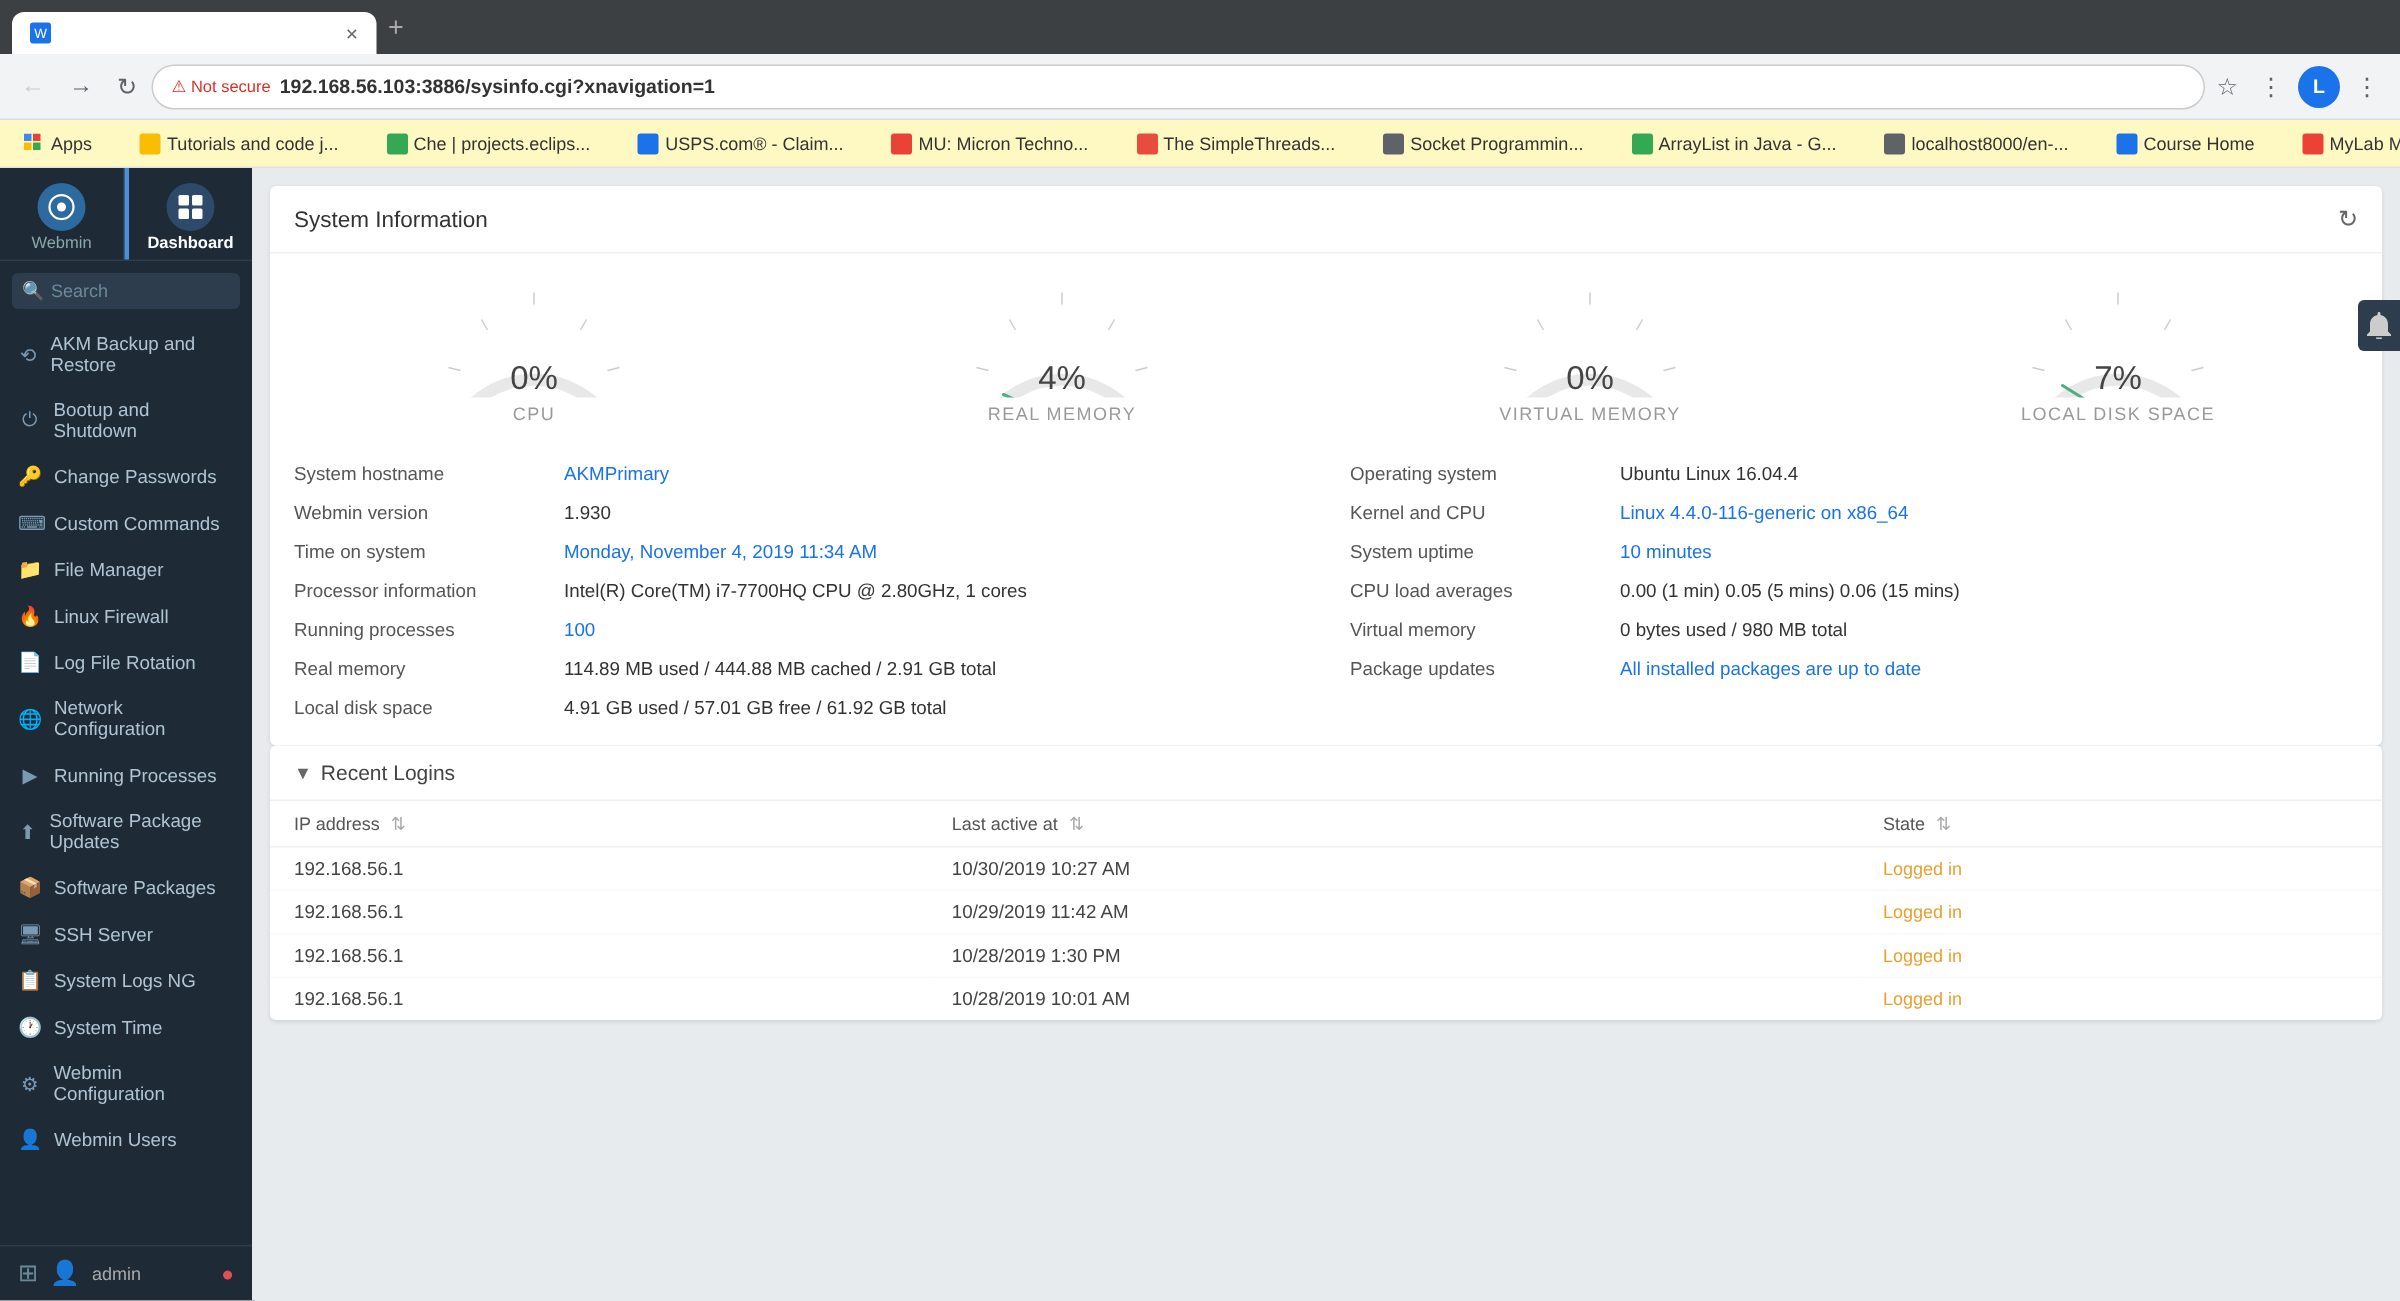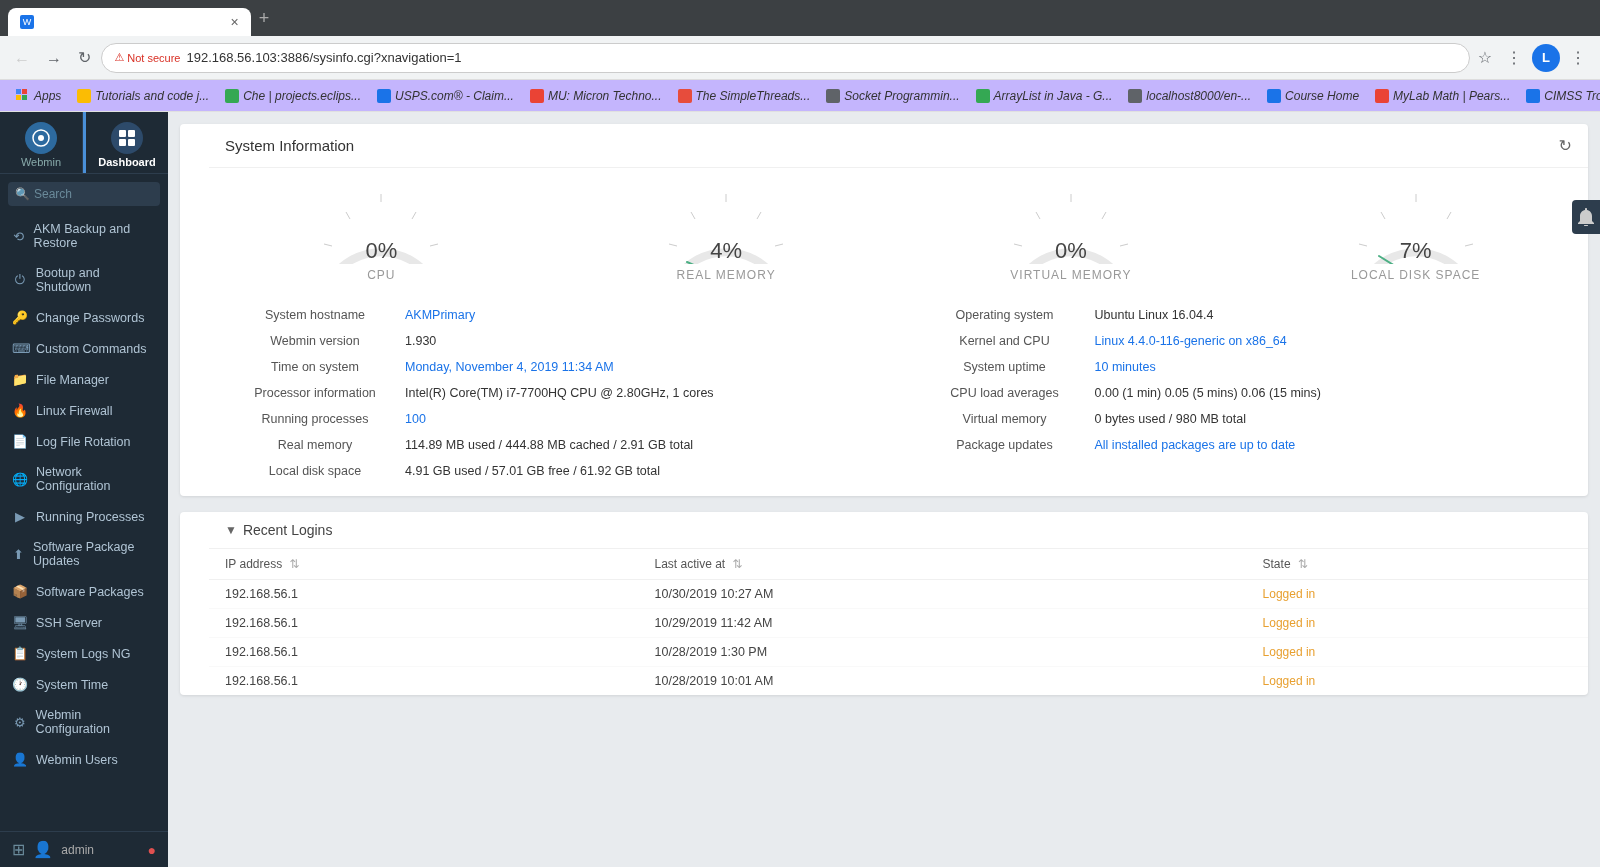--- a/index.html
+++ b/index.html
@@ -12,25 +12,25 @@
     .tab .favicon { width: 14px; height: 14px; background: #1a73e8; border-radius: 2px; display: inline-block; font-size: 9px; color: white; text-align: center; line-height: 14px; }
     .tab .tab-title { flex: 1; overflow: hidden; text-overflow: ellipsis; white-space: nowrap; margin-top: 40px; }
     .tab .close-tab { color: #666; font-size: 14px; cursor: pointer; }
     .tab-new { background: transparent; border: none; color: #aaa; font-size: 18px; padding: 4px 8px; cursor: pointer; align-self: center; }
 
     .toolbar { background: #f1f3f4; height: 44px; display: flex; align-items: center; padding: 0 8px; gap: 4px; border-bottom: 1px solid #ddd; }
     .nav-btn { background: none; border: none; cursor: pointer; padding: 6px; border-radius: 50%; color: #5f6368; font-size: 16px; }
     .nav-btn.disabled { color: #ccc; cursor: default; }
     .address-bar { flex: 1; height: 30px; border: 1px solid #ccc; border-radius: 15px; padding: 0 12px; font-size: 13px; background: white; display: flex; align-items: center; gap: 6px; }
     .address-bar .not-secure { color: #d93025; font-size: 11px; display: flex; align-items: center; gap: 3px; }
-    .address-bar .url-text { color: #333; font-size: 13px; }
+    .address-bar .url-text { color: #333; font-size: 13px; font-weight: bold; }
     .star-btn { background: none; border: none; cursor: pointer; color: #5f6368; font-size: 16px; padding: 4px; }
     .profile-btn { width: 28px; height: 28px; border-radius: 50%; background: #1a73e8; color: white; font-size: 13px; font-weight: bold; display: flex; align-items: center; justify-content: center; cursor: pointer; border: none; }
 
-    .bookmarks-bar { background: #c4b5fd; height: 32px; display: flex; align-items: center; padding: 0 8px; gap: 0; border-bottom: 1px solid #e0e0e0; overflow: hidden; font-style: italic; }
+    .bookmarks-bar { background: #fef9c3; height: 32px; display: flex; align-items: center; padding: 0 8px; gap: 16px; border-bottom: 1px solid #e0e0e0; overflow: hidden; }
     .bookmark { padding: 3px 8px; border-radius: 4px; font-size: 12px; color: #333; cursor: pointer; display: flex; align-items: center; gap: 4px; white-space: nowrap; }
 
     
     .browser-content { display: flex; flex: 1; overflow: hidden; }
 
     
     .sidebar { width: 168px; background: #1e2a35; color: #ccc; display: flex; flex-direction: column; flex-shrink: 0; overflow-y: auto; }
     .sidebar-webmin { display: flex; flex-direction: column; align-items: center; padding: 10px 0 5px; cursor: pointer; }
     .sidebar-webmin .webmin-icon { width: 32px; height: 32px; border-radius: 50%; background: #2d6a9f; display: flex; align-items: center; justify-content: center; color: white; font-size: 14px; margin-bottom: 2px; }
     .sidebar-webmin .webmin-label { font-size: 11px; color: #8aa; }
@@ -48,36 +48,36 @@
     .nav-item { display: flex; align-items: center; gap: 8px; padding: 8px 12px; cursor: pointer; color: #b0c4d4; font-size: 12.5px; }
     .nav-item .nav-icon { font-size: 13px; width: 16px; text-align: center; color: #7a9ab4; }
 
     .sidebar-footer { border-top: 1px solid #2d3d4d; padding: 8px 12px; display: flex; align-items: center; gap: 8px; }
     .sidebar-footer .footer-icon { color: #6a8a9a; font-size: 16px; cursor: pointer; }
     .sidebar-footer .user-label { color: #aaa; font-size: 12px; flex: 1; }
     .sidebar-footer .logout-btn { color: #e05050; font-size: 14px; cursor: pointer; }
 
     
     .main-content { flex: 1; background: #e8ebee; overflow-y: auto; padding: 12px; }
-    .panel { background: white; border-radius: 4px; margin-bottom: 16px; box-shadow: 0 1px 3px rgba(0,0,0,0.1); padding-left: 29px; }
+    .panel { background: white; border-radius: 4px; margin-bottom: 0; box-shadow: 0 1px 3px rgba(0,0,0,0.1); }
     .panel-header { display: flex; align-items: center; justify-content: space-between; padding: 12px 16px; border-bottom: 1px solid #f0f0f0; }
     .panel-title { font-size: 15px; font-weight: 500; color: #333; }
     .panel-refresh { color: #666; cursor: pointer; font-size: 16px; }
 
     
     .gauges-row { display: flex; justify-content: space-around; padding: 16px 0 8px; }
     .gauge-container { display: flex; flex-direction: column; align-items: center; width: 22%; }
     .gauge-wrapper { position: relative; width: 130px; height: 80px; overflow: hidden; }
     .gauge-svg { width: 130px; height: 130px; position: absolute; top: 0; }
     .gauge-value { position: absolute; bottom: 0; left: 50%; transform: translateX(-50%); font-size: 22px; font-weight: 300; color: #444; white-space: nowrap; }
     .gauge-label { font-size: 12px; color: #999; margin-top: 4px; letter-spacing: 1px; text-transform: uppercase; }
 
     
     .info-grid { display: grid; grid-template-columns: 1fr 1fr; padding: 12px 0; }
-    .info-row { display: flex; padding: 6px 16px; text-align: center; }
+    .info-row { display: flex; padding: 6px 16px; }
     .info-key { color: #555; width: 180px; flex-shrink: 0; font-size: 12.5px; }
     .info-val { color: #333; font-size: 12.5px; }
     .info-val.link { color: #1a73e8; cursor: pointer; }
 
     
     .section-header { display: flex; align-items: center; gap: 6px; padding: 10px 16px; border-bottom: 1px solid #f0f0f0; }
     .section-toggle { color: #666; cursor: pointer; font-size: 12px; }
     .section-title { font-size: 14px; font-weight: 500; color: #444; }
 
     .logins-table { width: 100%; border-collapse: collapse; }

